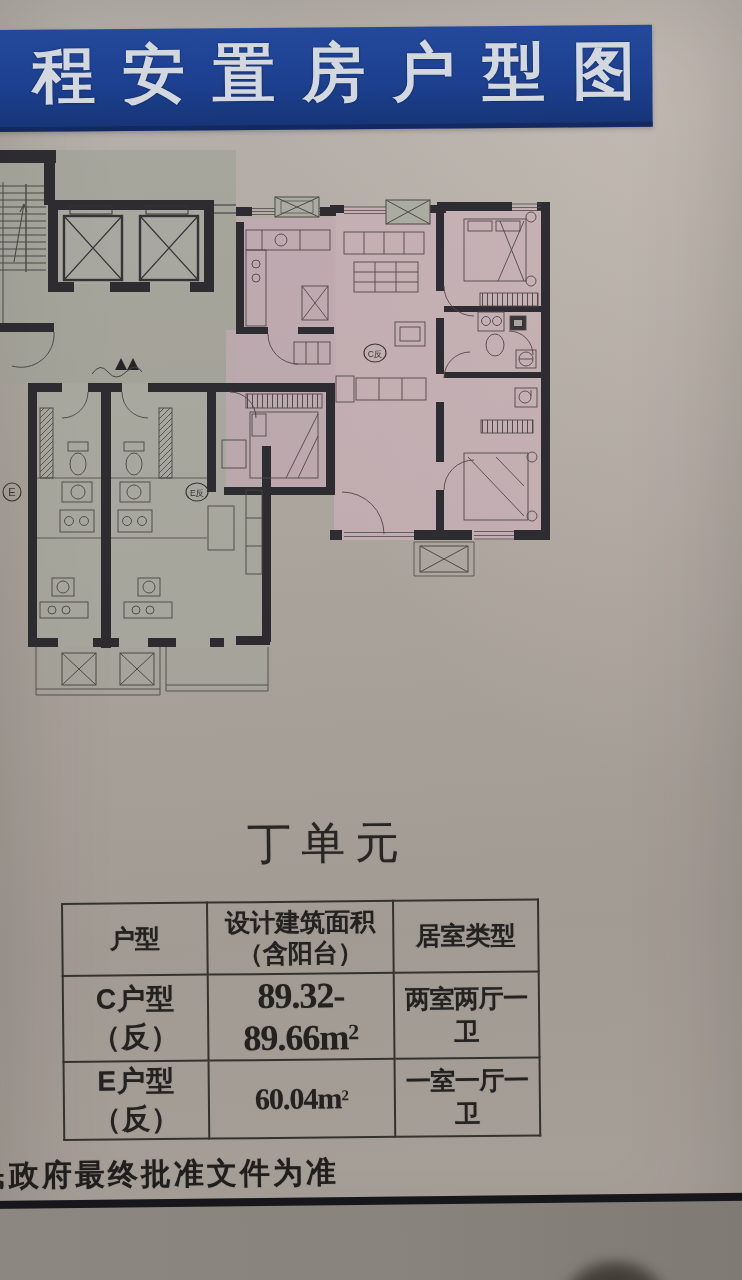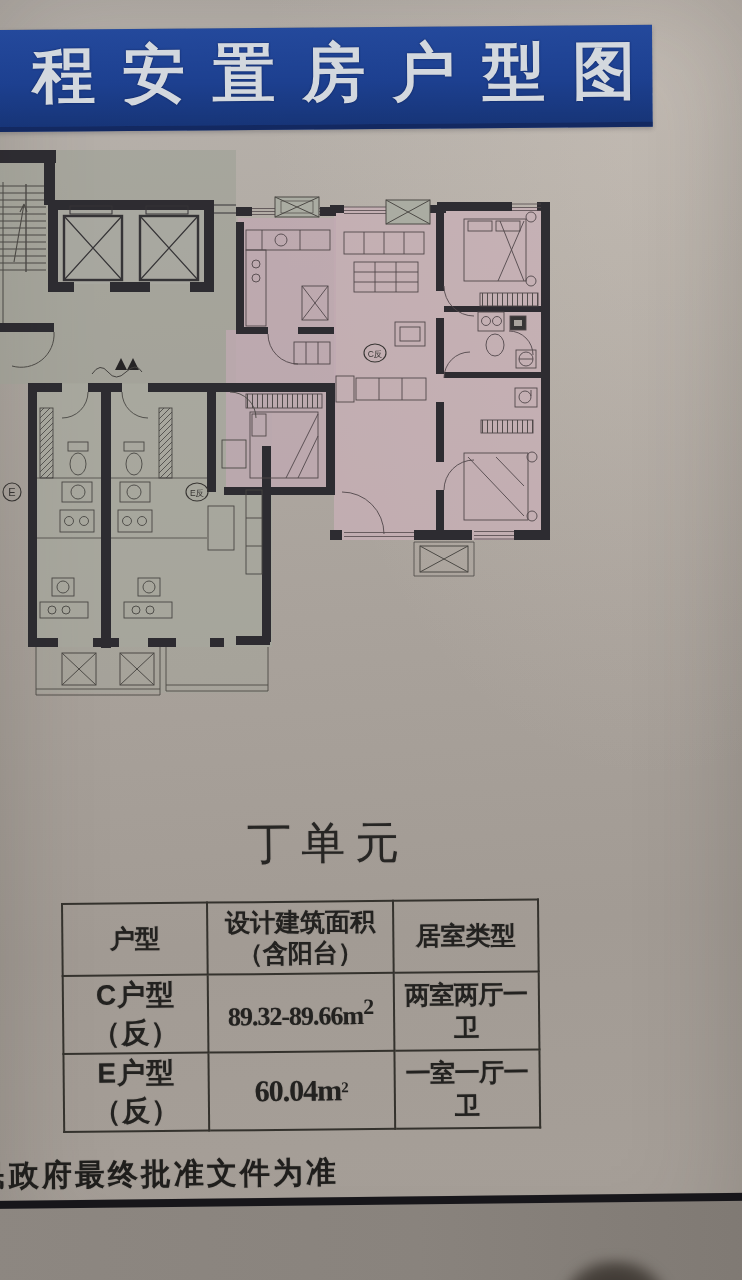--- a/index.html
+++ b/index.html
@@ -45,21 +45,21 @@
   }
   .tbl td{
     border:2.4px solid #34322d;text-align:center;vertical-align:middle;padding:0;
   }
   .tbl .c1{width:145px;} .tbl .c2{width:186px;} .tbl .c3{width:147px;}
   .tbl .hrow td{height:70px;font-size:25px;font-weight:700;line-height:1.25;}
   .tbl .drow td{height:66px;}
   .cell-type{font-size:28px;font-weight:600;letter-spacing:1px;}
   .cell-layout{font-size:25px;font-weight:600;letter-spacing:-.5px;}
   .num{font-family:"Liberation Serif",serif;font-weight:600;letter-spacing:-1px;}
-  .num-lg{font-size:26px;} .num-md{font-size:30px;}
+  .num-lg{font-size:36px;} .num-md{font-size:30px;}
   .sup-big{font-family:"Liberation Serif",serif;font-size:22px;font-weight:700;vertical-align:10px;}
   .sup-sm{font-family:"Liberation Serif",serif;font-size:15px;font-weight:700;vertical-align:8px;}
   
   .note{
     position:absolute;left:0;top:1154px;font-size:30px;font-weight:700;
     color:#1f1e1c;letter-spacing:3px;transform:rotate(-.6deg);white-space:nowrap;
   }
   .note .partial{display:inline-block;width:9px;overflow:hidden;direction:rtl;vertical-align:top;}
   
   .shelf{

